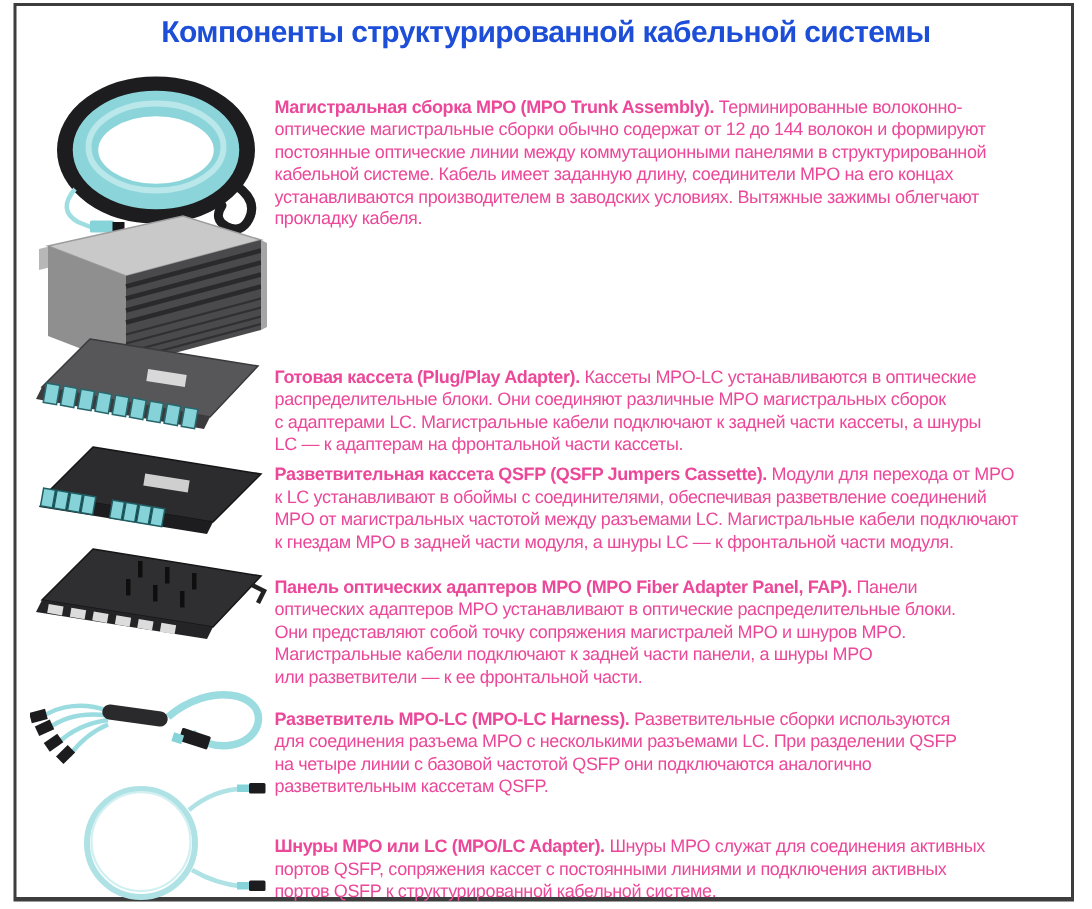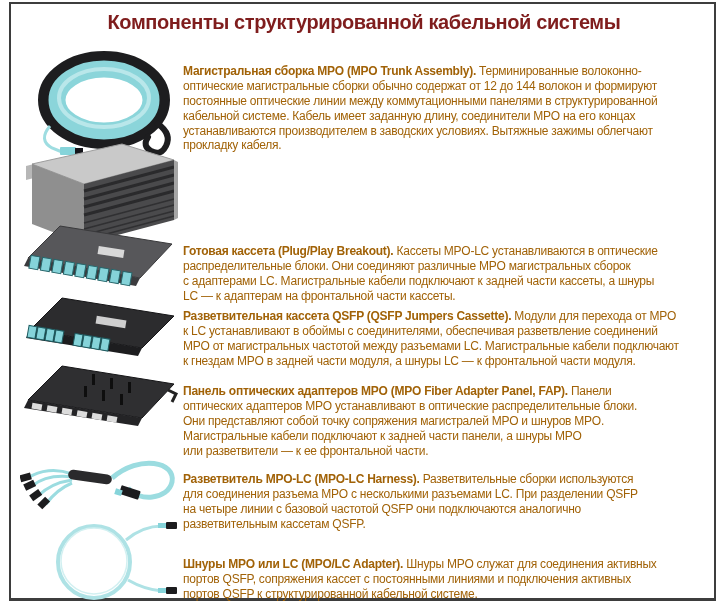--- a/index.html
+++ b/index.html
@@ -1,24 +1,24 @@
 <!DOCTYPE html>
 <html><head>
 <meta charset="utf-8">
 <style>
   html,body{margin:0;padding:0;background:#fff;}
   .page{position:relative;width:728px;height:606px;background:#ffffff;
         font-family:"Liberation Sans",sans-serif;overflow:hidden;}
   .frame{position:absolute;left:9px;top:2px;width:703px;height:594px;
          border:2px solid #3d3d3d;border-bottom-width:3px;background:#fff;}
   .title{position:absolute;left:0;top:11px;width:100%;text-align:center;
-         font-size:20px;font-weight:bold;letter-spacing:-0.4px;color:#7f1d1d;}
+         font-size:20px;font-weight:bold;letter-spacing:-0.4px;color:#1d4ed8;}
   .sec-text{position:absolute;left:183px;width:534px;margin:0;
             font-size:12px;line-height:14.9px;letter-spacing:-0.25px;
-            color:#a16207;white-space:pre-line;}
+            color:#ec4899;white-space:pre-line;}
   .sec-text b{font-weight:bold;}
   .illus{position:absolute;}
   svg{display:block;}
 </style>
 </head>
 <body>
 
 <div class="page">
   <div class="frame"></div>
 
@@ -151,21 +151,21 @@
     <b>Магистральная сборка MPO (MPO Trunk Assembly).</b><span> Терминированные волоконно-
 оптические магистральные сборки обычно содержат от 12 до 144 волокон и формируют
 постоянные оптические линии между коммутационными панелями в структурированной
 кабельной системе. Кабель имеет заданную длину, соединители MPO на его концах
 устанавливаются производителем в заводских условиях. Вытяжные зажимы облегчают
 прокладку кабеля.</span>
   </p>
 
 
   <p class="sec-text" style="top:229px">
-    <b>Готовая кассета (Plug/Play Breakout).</b><span> Кассеты MPO-LC устанавливаются в оптические
+    <b>Готовая кассета (Plug/Play Adapter).</b><span> Кассеты MPO-LC устанавливаются в оптические
 распределительные блоки. Они соединяют различные MPO магистральных сборок
 с адаптерами LC. Магистральные кабели подключают к задней части кассеты, а шнуры
 LC — к адаптерам на фронтальной части кассеты.</span>
   </p>
 
   <p class="sec-text" style="top:294px">
     <b>Разветвительная кассета QSFP (QSFP Jumpers Cassette).</b><span> Модули для перехода от MPO
 к LC устанавливают в обоймы с соединителями, обеспечивая разветвление соединений
 MPO от магистральных частотой между разъемами LC. Магистральные кабели подключают
 к гнездам MPO в задней части модуля, а шнуры LC — к фронтальной части модуля.</span>

